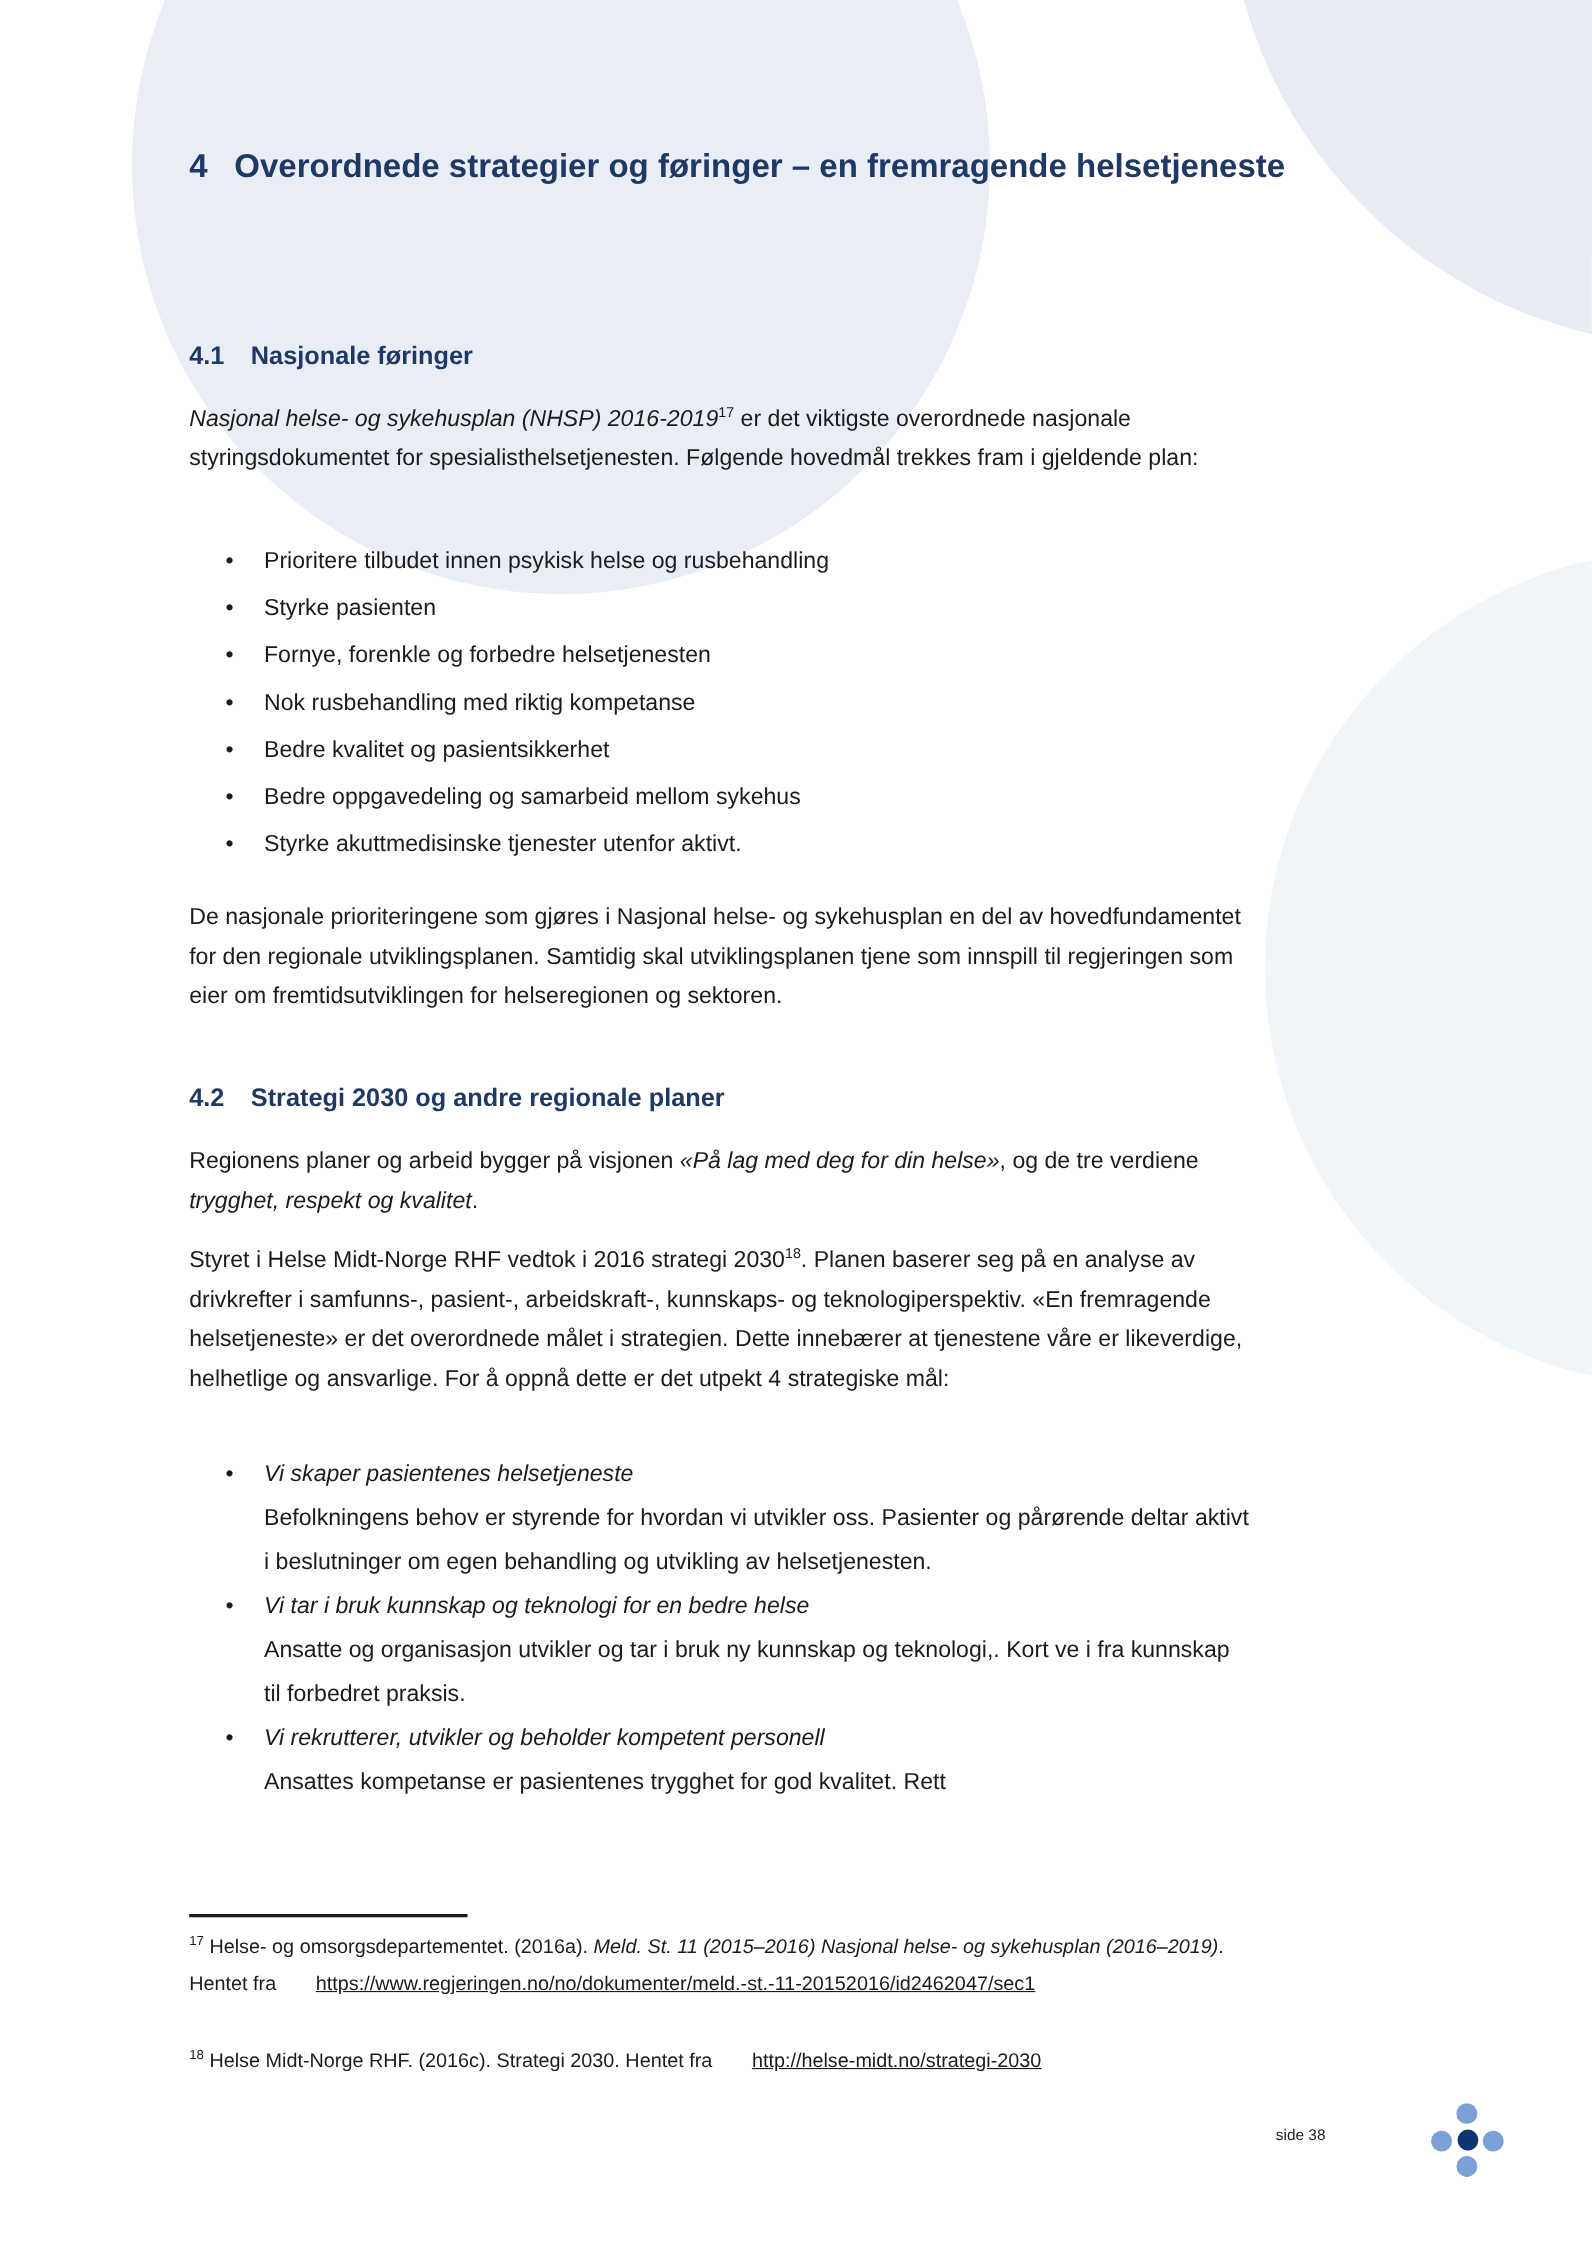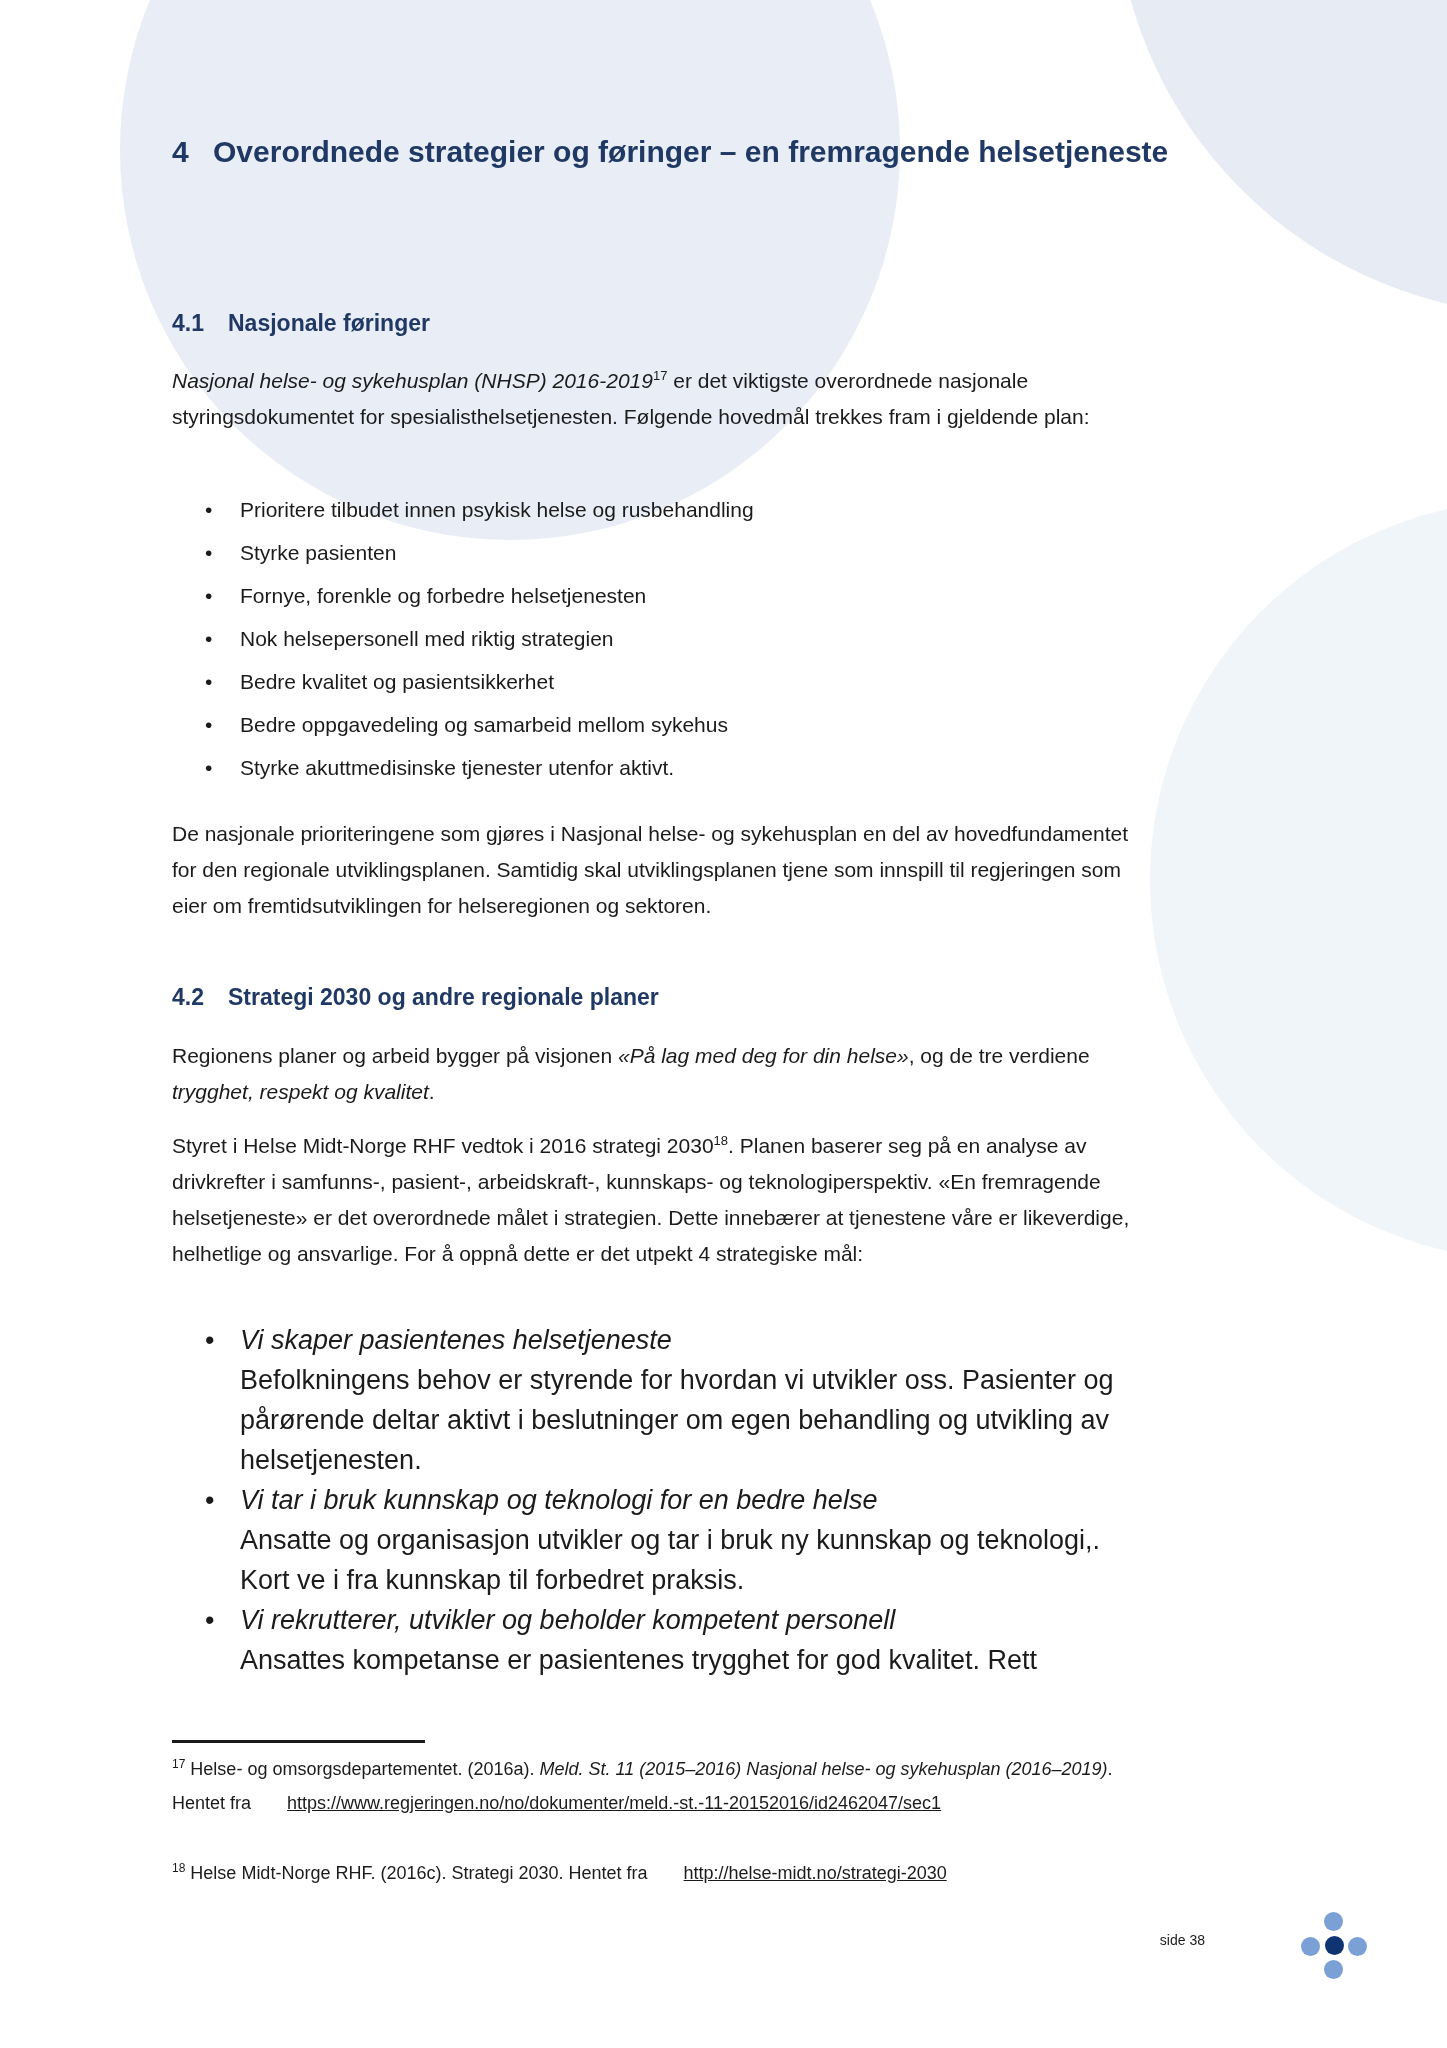--- a/index.html
+++ b/index.html
@@ -44,21 +44,21 @@
   sup.ref { font-size:13px; line-height:0; vertical-align:super; }
 
   ul.bullets { margin:0; padding:0; list-style:none; }
   ul.bullets li { position:relative; padding-left:68px; }
   ul.bullets li::before {
     content:"\2022";
     position:absolute; left:33px; top:0;
   }
   #ul1 { top:488px; font-size:21px; }
   #ul1 li { line-height:43px; }
-  #ul2 { top:1320px; font-size:27px; }
+  #ul2 { top:1320px; font-size:21px; }
   #ul2 li { line-height:40px; }
   #ul2 .lead { font-style:italic; }
 
   .fn-rule { position:absolute; left:172px; top:1740px; width:253px; height:3px; background:#1b1b1b; z-index:2; }
   p.footnote { margin:0; font-size:18px; line-height:34px; }
   #fn17 { top:1752px; }
   #fn18 { top:1856px; }
   p.footnote sup.ref { font-size:12px; }
   a.fn-link { color:inherit; text-decoration:underline; word-break:break-all; cursor:pointer;margin-left:31px; }
 
@@ -87,21 +87,21 @@
   <h1 class="chapter block"><span class="num">4</span><span>Overordnede strategier og føringer – en fremragende helsetjeneste</span></h1>
 
   <h2 id="h41" class="section block"><span class="num">4.1</span><span>Nasjonale føringer</span></h2>
 
   <p id="p1" class="body block"><span class="it">Nasjonal helse- og sykehusplan (NHSP) 2016-2019</span><sup class="ref">17</sup><span> er det viktigste overordnede nasjonale styringsdokumentet for spesialisthelsetjenesten. Følgende hovedmål trekkes fram i gjeldende plan:</span></p>
 
   <ul id="ul1" class="bullets block">
     <li>Prioritere tilbudet innen psykisk helse og rusbehandling</li>
     <li>Styrke pasienten</li>
     <li>Fornye, forenkle og forbedre helsetjenesten</li>
-    <li>Nok helsepersonell med riktig strategien</li>
+    <li>Nok rusbehandling med riktig kompetanse</li>
     <li>Bedre kvalitet og pasientsikkerhet</li>
     <li>Bedre oppgavedeling og samarbeid mellom sykehus</li>
     <li>Styrke akuttmedisinske tjenester utenfor aktivt.</li>
   </ul>
 
   <p id="p2" class="body block">De nasjonale prioriteringene som gjøres i Nasjonal helse- og sykehusplan en del av hovedfundamentet for den regionale utviklingsplanen. Samtidig skal utviklingsplanen tjene som innspill til regjeringen som eier om fremtidsutviklingen for helseregionen og sektoren.</p>
 
   <h2 id="h42" class="section block"><span class="num">4.2</span><span>Strategi 2030 og andre regionale planer</span></h2>
 
   <p id="p3" class="body block"><span>Regionens planer og arbeid bygger på visjonen </span><span class="it">«På lag med deg for din helse»</span><span>, og de tre verdiene </span><span class="it">trygghet, respekt og kvalitet</span><span>.</span></p>

